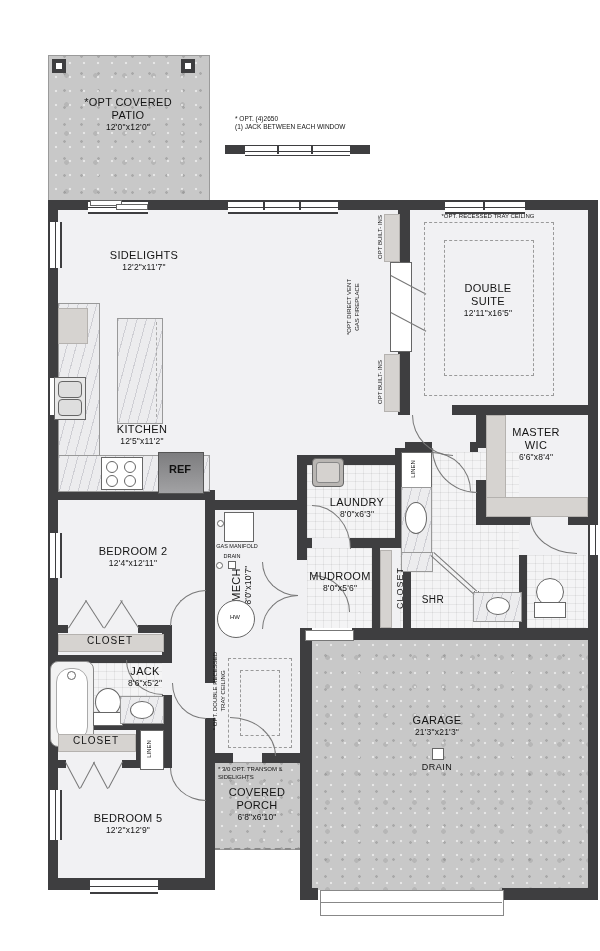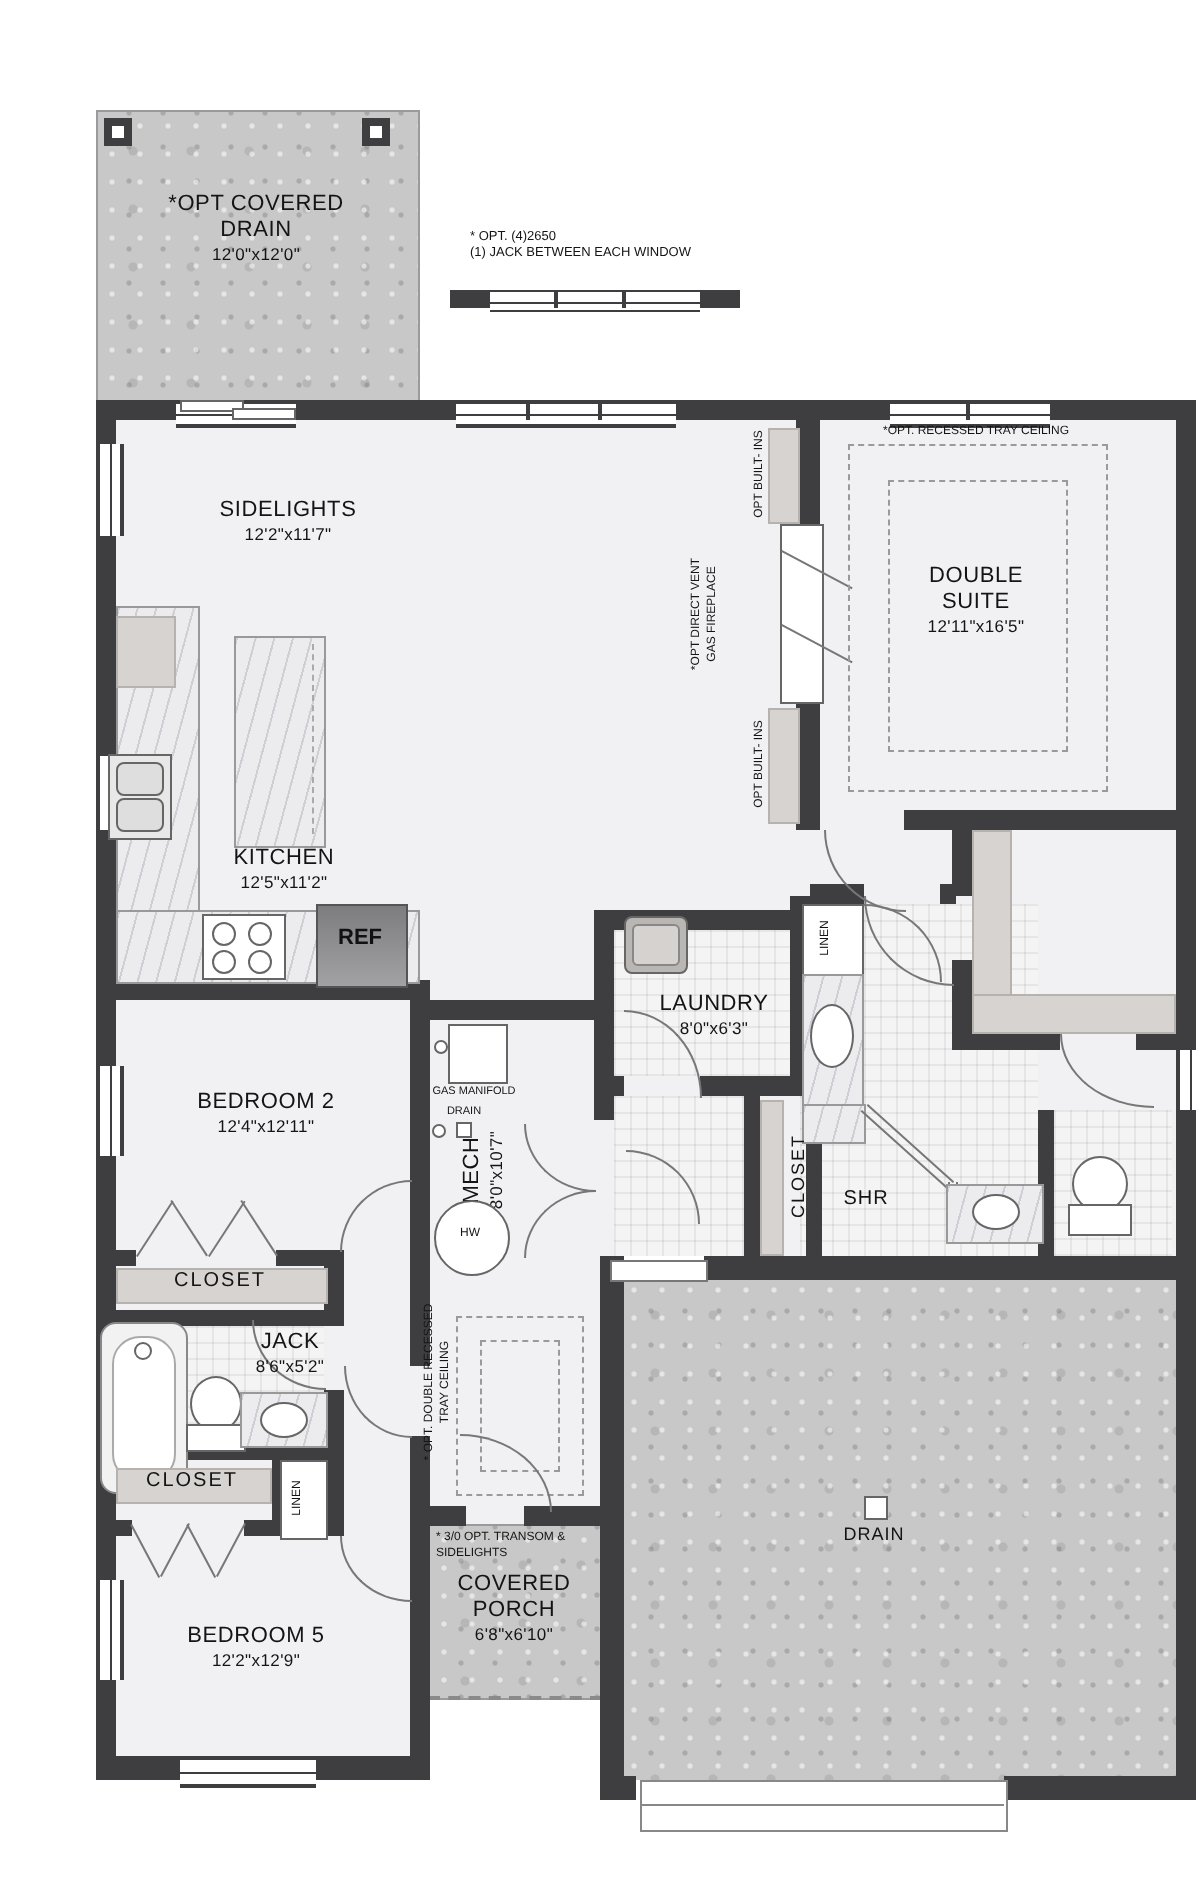--- a/index.html
+++ b/index.html
@@ -230,54 +230,66 @@
   <div class="arc" style="left:262px;top:562px;width:35px;height:33px;border-left:1px solid #777;border-bottom:1px solid #777;border-bottom-left-radius:100%;"></div>
   <div class="arc" style="left:262px;top:595px;width:35px;height:33px;border-left:1px solid #777;border-top:1px solid #777;border-top-left-radius:100%;"></div>
   <div class="arc" style="left:313px;top:575px;width:36px;height:36px;border-top:1px solid #777;border-right:1px solid #777;border-top-right-radius:100%;"></div>
   <div class="arc" style="left:170px;top:590px;width:35px;height:35px;border-left:1px solid #777;border-top:1px solid #777;border-top-left-radius:100%;"></div>
   <div class="arc" style="left:126px;top:660px;width:36px;height:34px;border-left:1px solid #777;border-bottom:1px solid #777;border-bottom-left-radius:100%;"></div>
   <div class="arc" style="left:172px;top:683px;width:33px;height:35px;border-left:1px solid #777;border-bottom:1px solid #777;border-bottom-left-radius:100%;"></div>
   <div class="arc" style="left:170px;top:768px;width:35px;height:32px;border-left:1px solid #777;border-bottom:1px solid #777;border-bottom-left-radius:100%;"></div>
   <div class="arc" style="left:230px;top:717px;width:45px;height:38px;border-top:1px solid #777;border-right:1px solid #777;border-top-right-radius:100%;"></div>
 
   <div class="lbl" style="left:73px;top:96px;width:110px;">
-    <div class="nm">*OPT COVERED DRAIN</div>
+    <div class="nm">*OPT COVERED PATIO</div>
     <div class="dm">12'0"x12'0"</div>
   </div>
   <div class="lbl" style="left:84px;top:249px;width:120px;">
     <div class="nm">SIDELIGHTS</div>
     <div class="dm">12'2"x11'7"</div>
   </div>
   <div class="lbl" style="left:448px;top:282px;width:80px;">
     <div class="nm">DOUBLE SUITE</div>
     <div class="dm">12'11"x16'5"</div>
   </div>
   <div class="lbl" style="left:92px;top:423px;width:100px;">
     <div class="nm">KITCHEN</div>
     <div class="dm">12'5"x11'2"</div>
   </div>
+  <div class="lbl" style="left:500px;top:426px;width:72px;">
+    <div class="nm">MASTER WIC</div>
+    <div class="dm">6'6"x8'4"</div>
+  </div>
   <div class="lbl" style="left:307px;top:496px;width:100px;">
     <div class="nm">LAUNDRY</div>
     <div class="dm">8'0"x6'3"</div>
   </div>
   <div class="lbl" style="left:73px;top:545px;width:120px;">
     <div class="nm">BEDROOM 2</div>
     <div class="dm">12'4"x12'11"</div>
   </div>
+  <div class="lbl" style="left:290px;top:570px;width:100px;">
+    <div class="nm">MUDROOM</div>
+    <div class="dm">8'0"x5'6"</div>
+  </div>
   <div class="lbl" style="left:105px;top:665px;width:80px;">
     <div class="nm">JACK</div>
     <div class="dm">8'6"x5'2"</div>
   </div>
   <div class="lbl" style="left:68px;top:812px;width:120px;">
     <div class="nm">BEDROOM 5</div>
     <div class="dm">12'2"x12'9"</div>
   </div>
   <div class="lbl" style="left:226px;top:786px;width:62px;">
     <div class="nm">COVERED PORCH</div>
     <div class="dm">6'8"x6'10"</div>
+  </div>
+  <div class="lbl" style="left:387px;top:714px;width:100px;">
+    <div class="nm">GARAGE</div>
+    <div class="dm">21'3"x21'3"</div>
   </div>
   <div class="fix" style="left:432px;top:748px;width:10px;height:10px;"></div>
   <div class="lbl" style="left:407px;top:762px;width:60px;font-size:9px;letter-spacing:.5px;">DRAIN</div>
 
   <div class="lbl tiny" style="left:235px;top:115px;width:150px;text-align:left;">
     <div>* OPT. (4)2650</div>
     <div>(1) JACK BETWEEN EACH WINDOW</div>
   </div>
 
   <div class="w" style="left:225px;top:145px;width:20px;height:9px;"></div>

